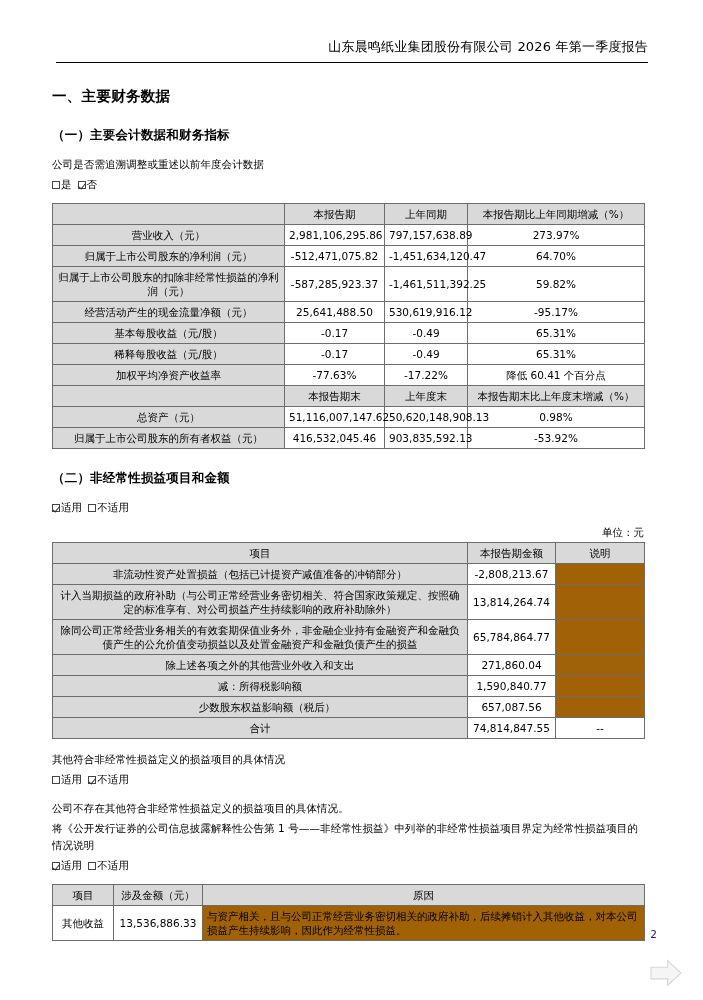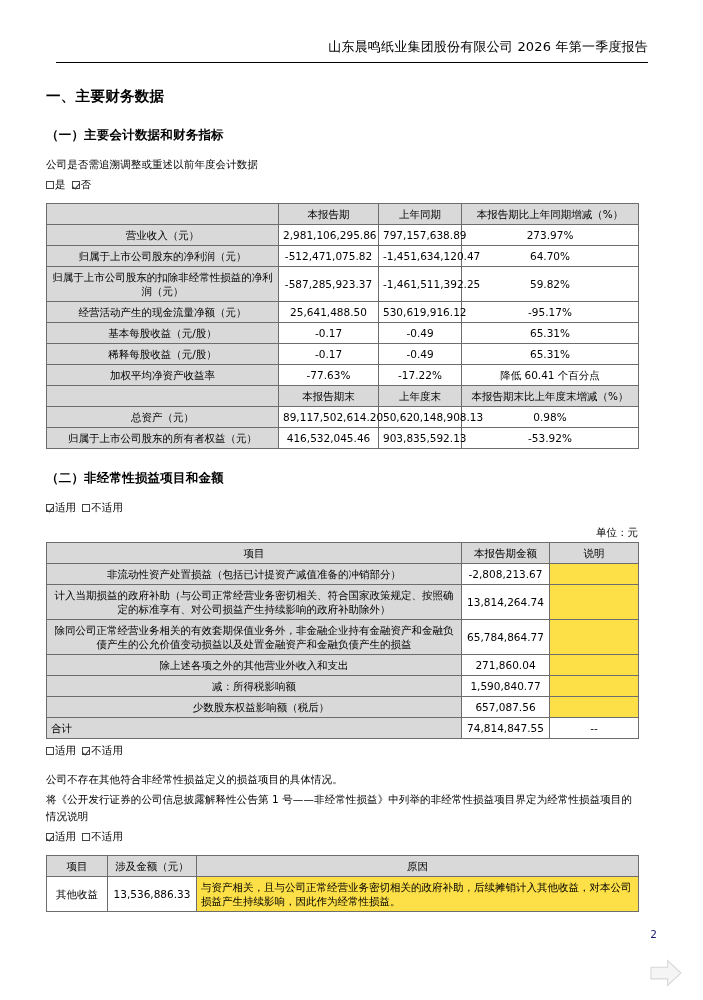--- a/index.html
+++ b/index.html
@@ -40,21 +40,21 @@
     left: 56px;
     top: 62px;
     width: 592px;
     height: 0;
     border-top: 1.3px solid #000;
   }
 
   
   .content {
     position: absolute;
-    left: 46px;
+    left: 52px;
     top: 80px;
     width: 592px;
   }
 
   h1.sec {
     font-size: 14.5px;
     font-weight: bold;
     margin: 6px 0 0 0;
     line-height: 20px;
     letter-spacing: 0.3px;
@@ -125,28 +125,29 @@
   }
   .lbl-cell {
     background: #d9d9d9;
     text-align: center;
   }
   .num-cell {
     background: #ffffff;
     text-align: center;
   }
   .blank-cell {
-    background: #fde047;
+    background: #a16207;
   }
   .ctr-cell {
     background: #ffffff;
     text-align: center;
   }
   .total-lbl {
     background: #d9d9d9;
+    text-align: center;
   }
 
   
   .t1 col.c1 { width: 232px; }
   .t1 col.c2 { width: 100px; }
   .t1 col.c3 { width: 83px; }
   .t1 col.c4 { width: 177px; }
 
   
   .t2 col.c1 { width: 415px; }
@@ -256,21 +257,21 @@
           <td class="num-cell">降低 60.41 个百分点</td>
         </tr>
         <tr>
           <td class="hdr-cell"></td>
           <td class="hdr-cell">本报告期末</td>
           <td class="hdr-cell">上年度末</td>
           <td class="hdr-cell">本报告期末比上年度末增减（%）</td>
         </tr>
         <tr>
           <td class="lbl-cell">总资产（元）</td>
-          <td class="num-cell">89,117,502,614.20</td>
+          <td class="num-cell">51,116,007,147.62</td>
           <td class="num-cell">50,620,148,908.13</td>
           <td class="num-cell">0.98%</td>
         </tr>
         <tr>
           <td class="lbl-cell">归属于上市公司股东的所有者权益（元）</td>
           <td class="num-cell">416,532,045.46</td>
           <td class="num-cell">903,835,592.13</td>
           <td class="num-cell">-53.92%</td>
         </tr>
       </tbody>
@@ -327,20 +328,21 @@
           <td class="blank-cell"></td>
         </tr>
         <tr>
           <td class="total-lbl">合计</td>
           <td class="num-cell">74,814,847.55</td>
           <td class="ctr-cell">--</td>
         </tr>
       </tbody>
     </table>
 
+    <p class="para">其他符合非经常性损益定义的损益项目的具体情况</p>
 
     <p class="para tight">
       <span class="opt"><span class="cb"></span><span>适用</span></span><span class="opt"><span class="cb checked"></span><span>不适用</span></span>
     </p>
 
     <p class="para">公司不存在其他符合非经常性损益定义的损益项目的具体情况。</p>
 
     <p class="para tight">将《公开发行证券的公司信息披露解释性公告第 1 号——非经常性损益》中列举的非经常性损益项目界定为经常性损益项目的情况说明</p>
 
     <p class="para tight">

